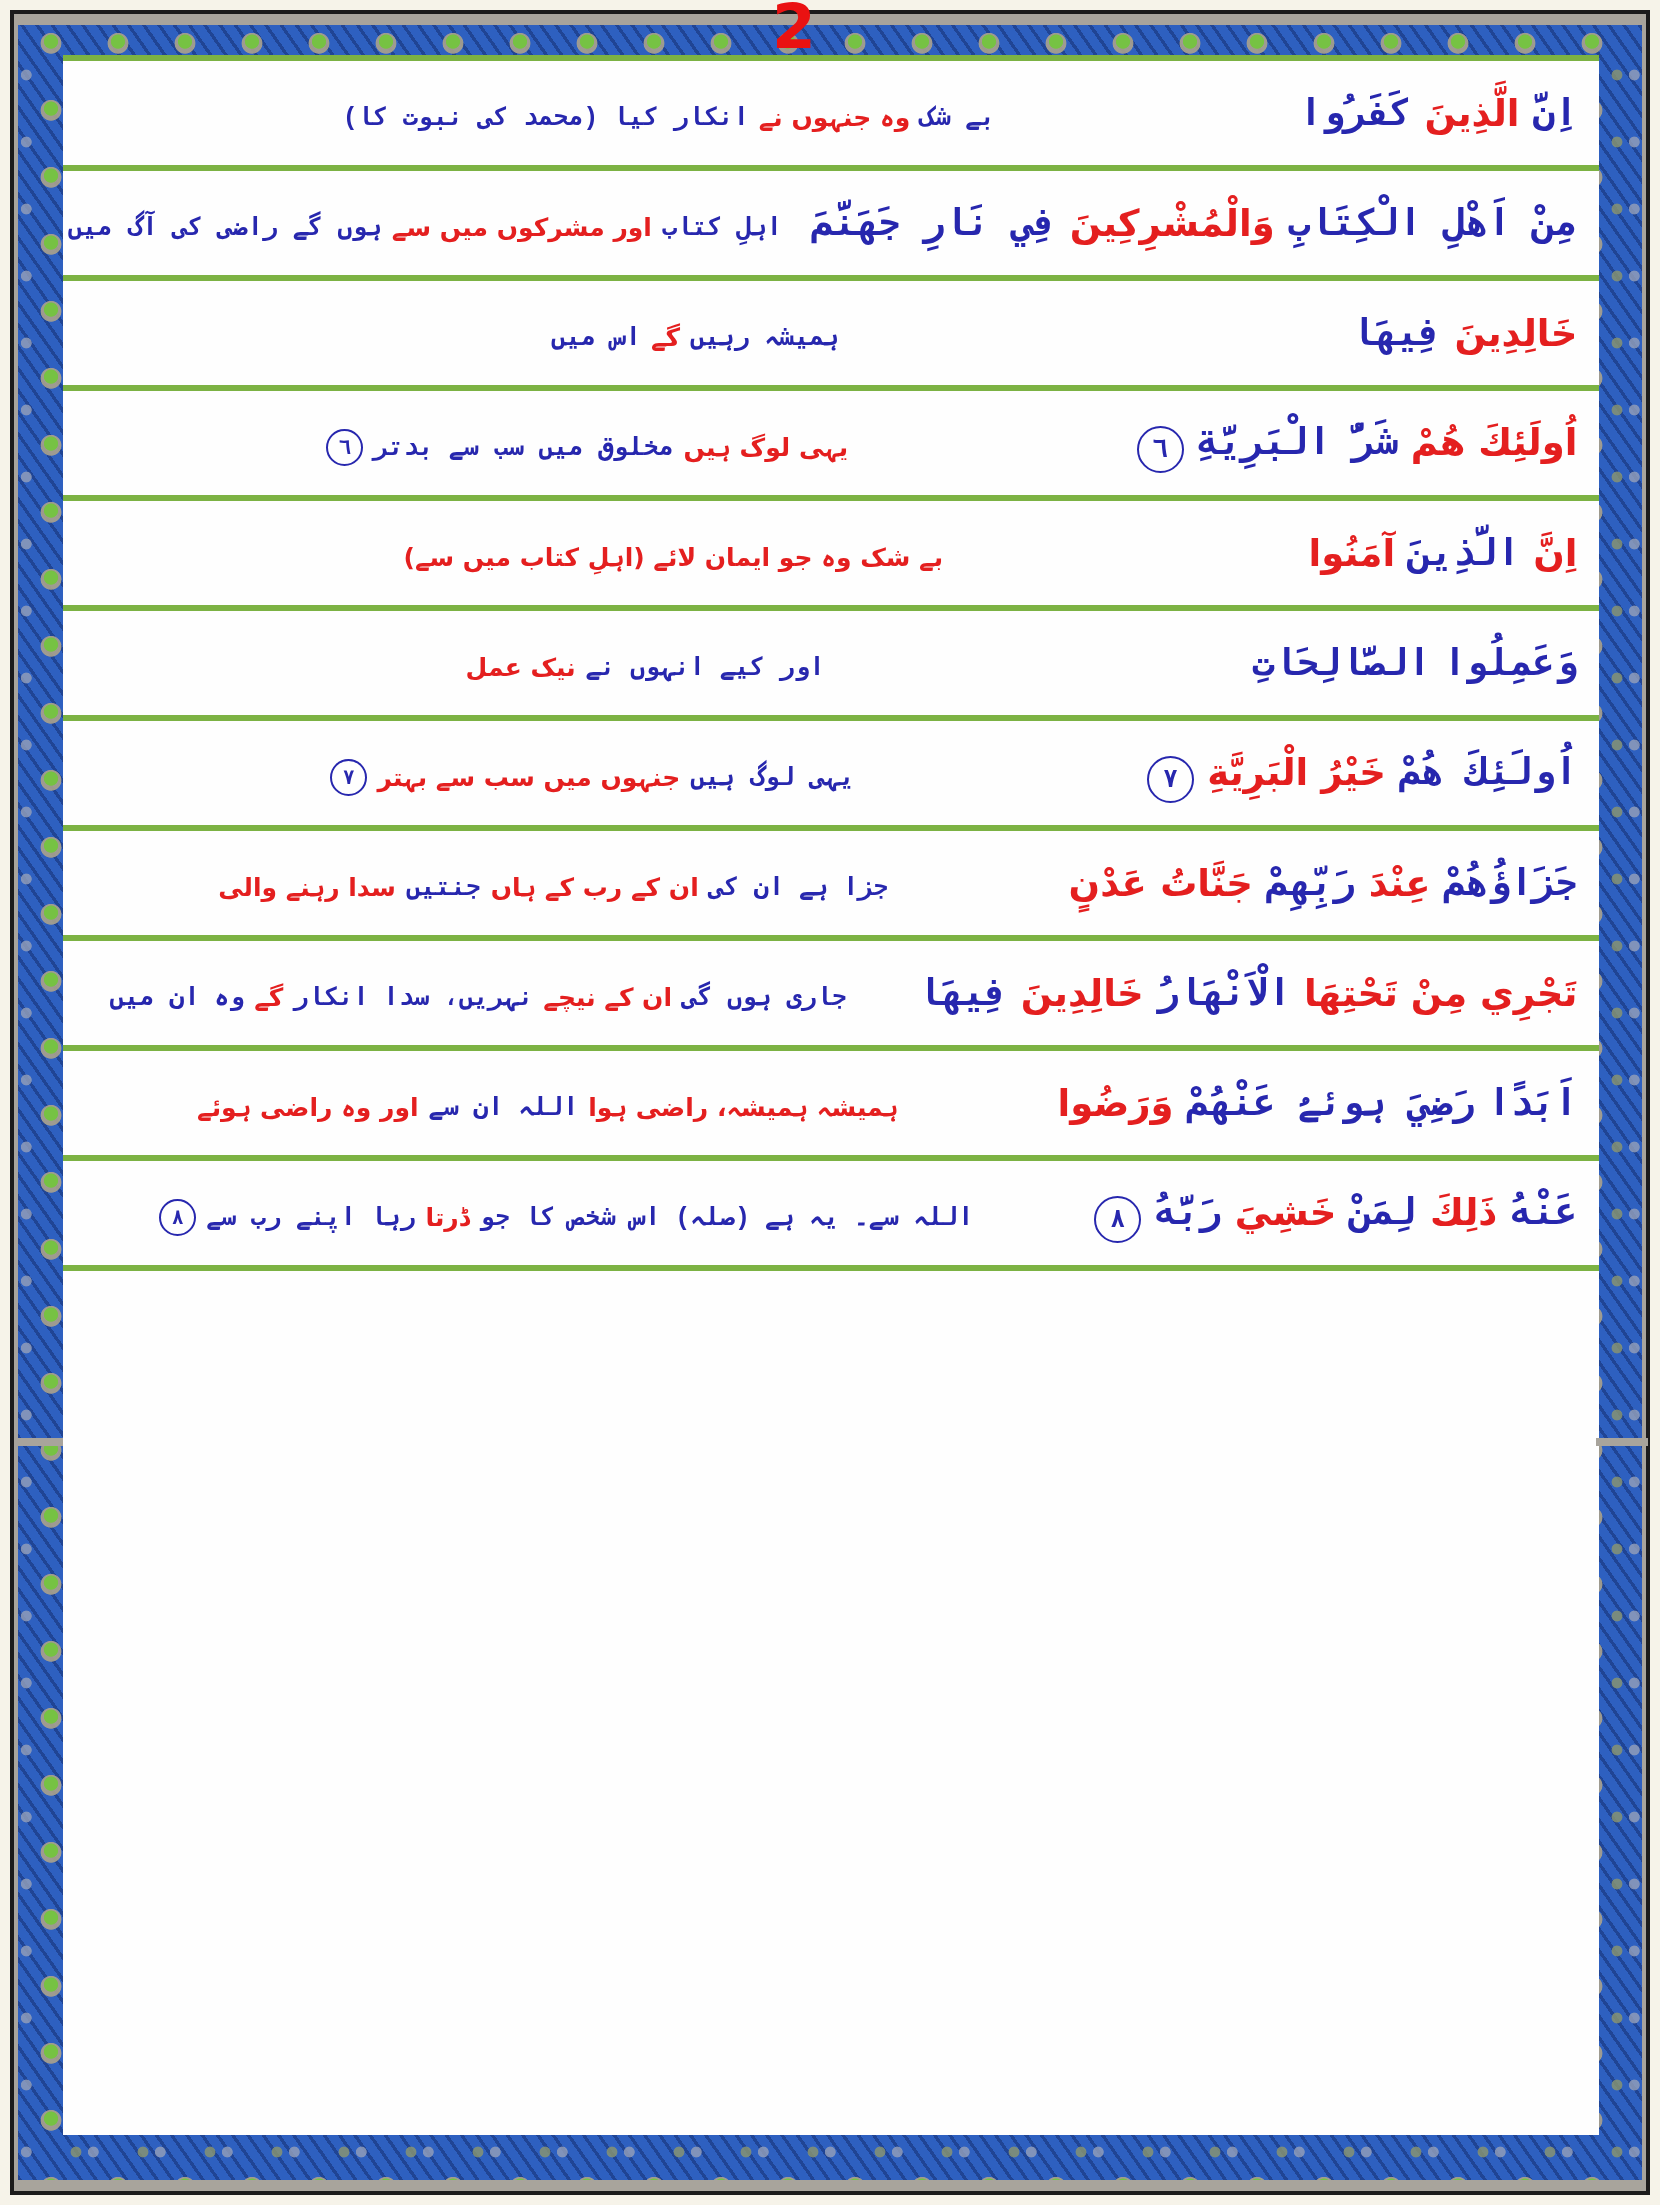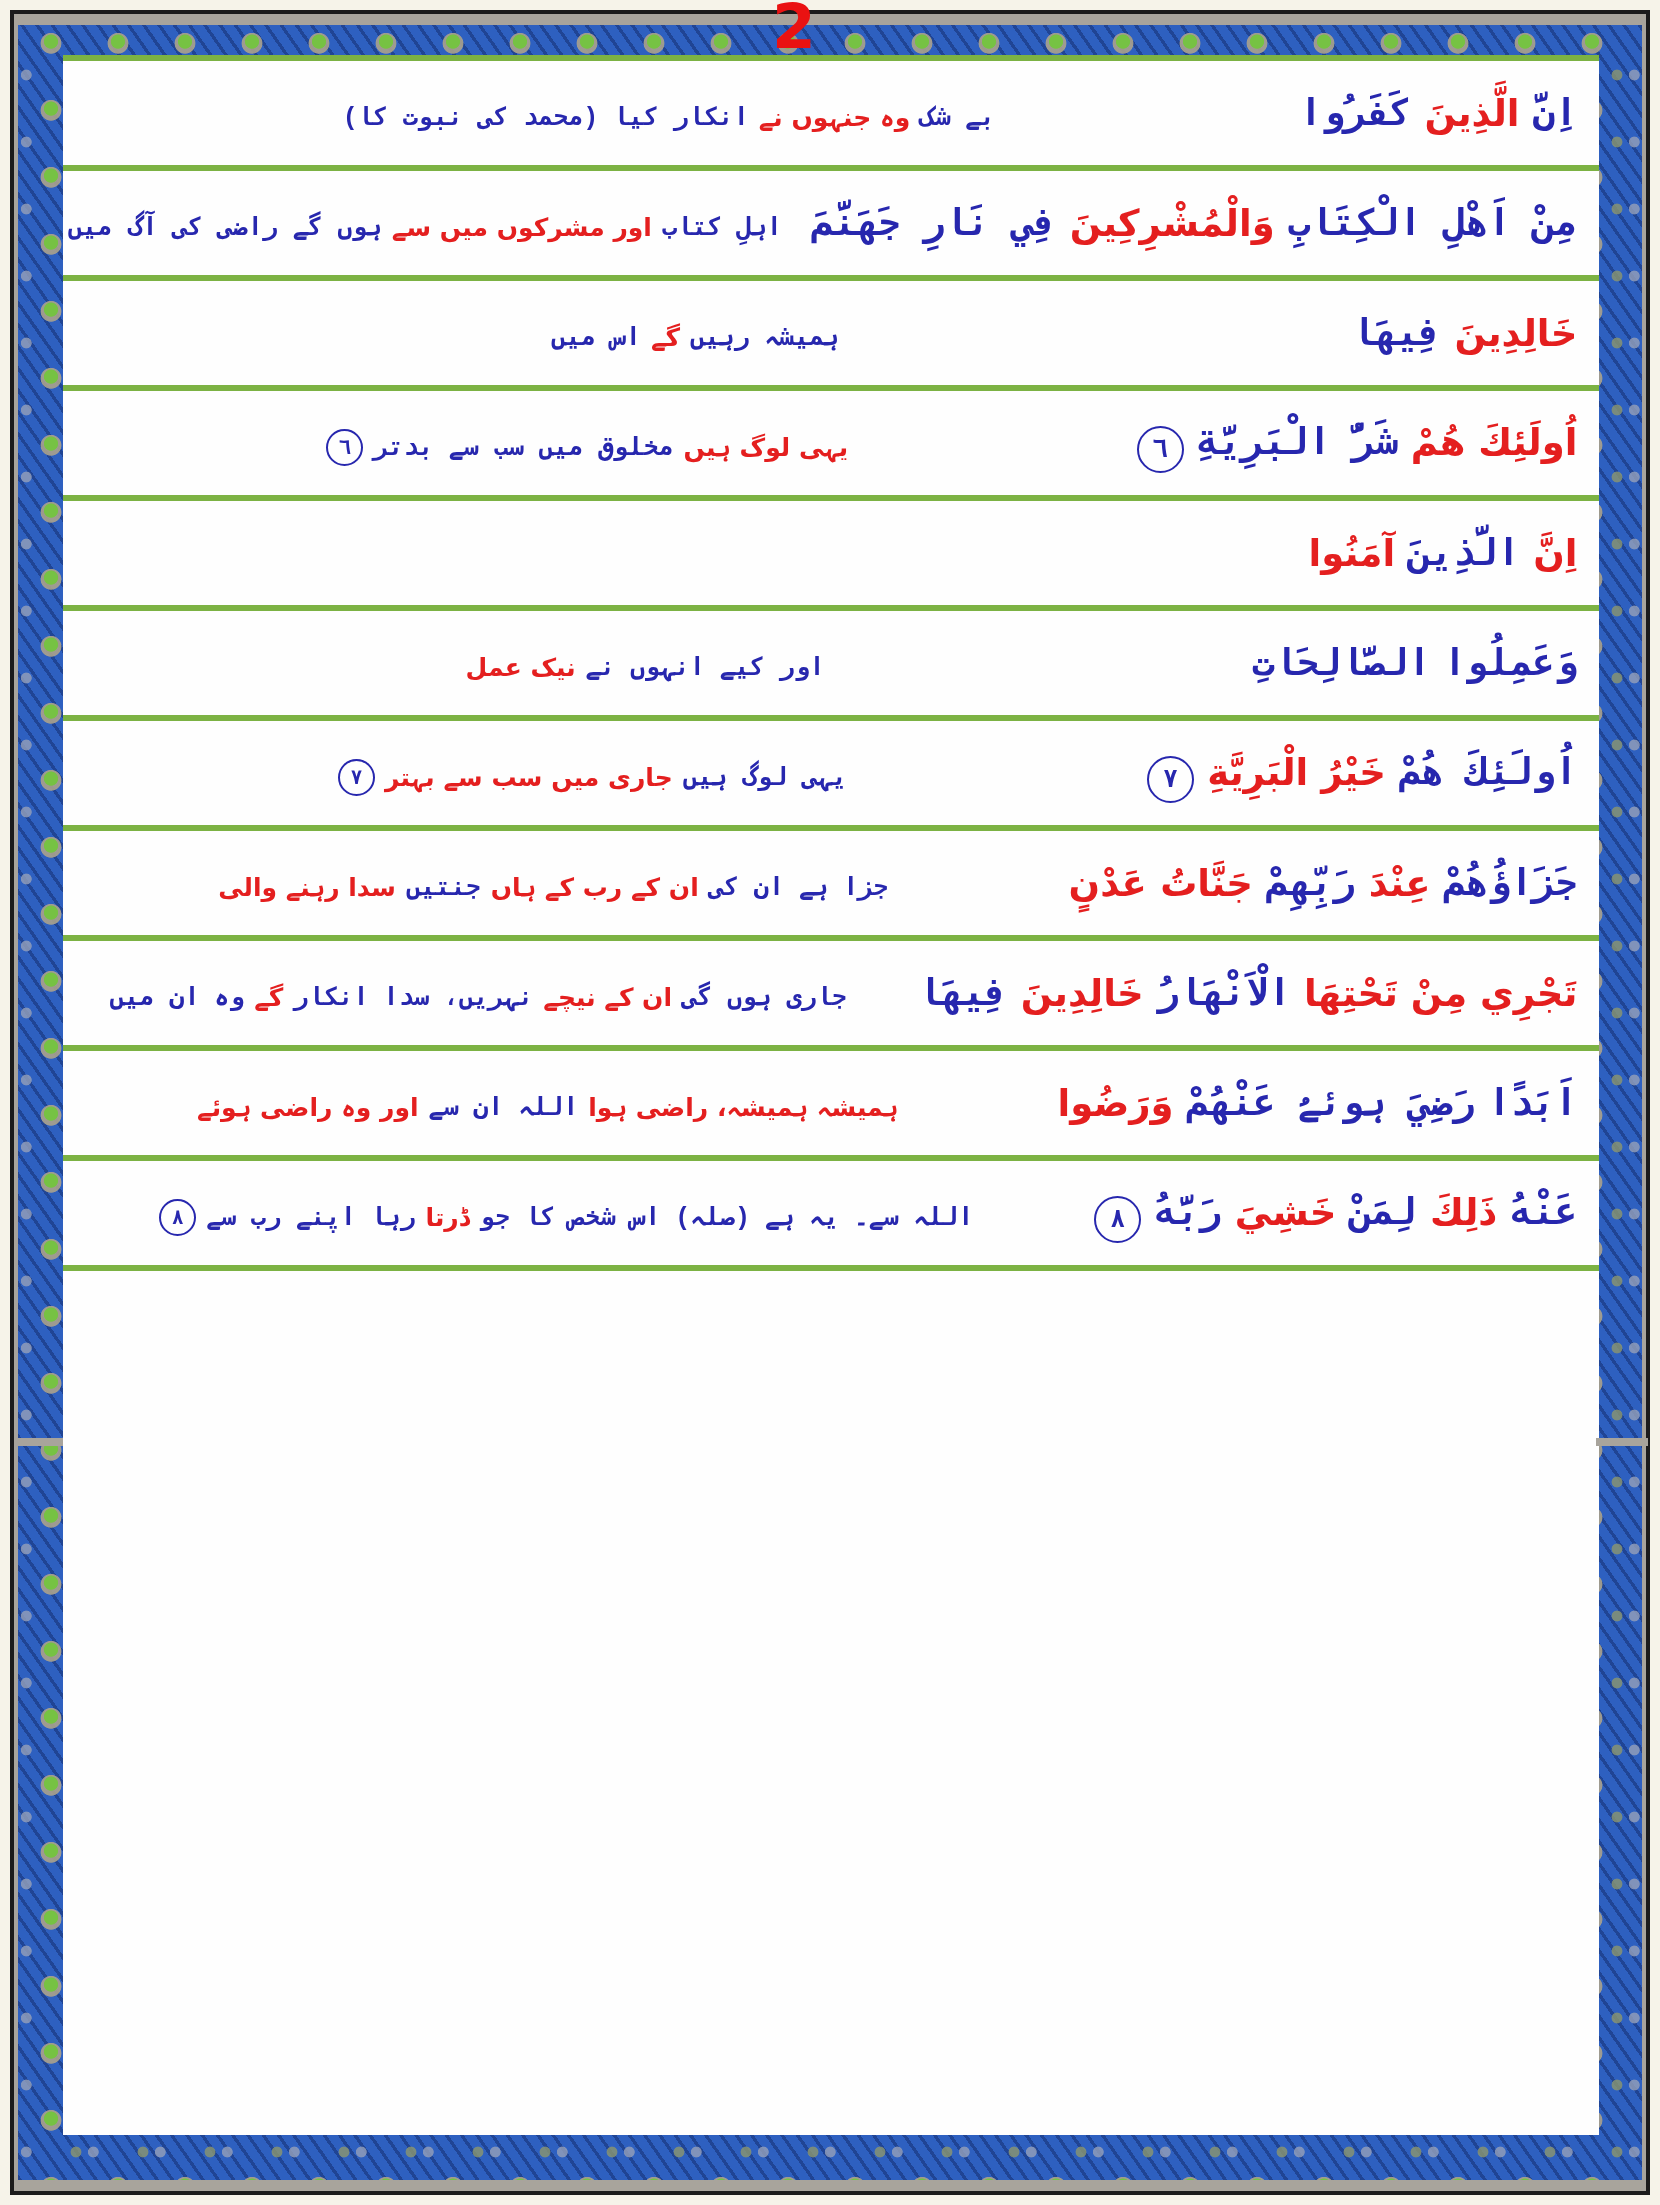--- a/index.html
+++ b/index.html
@@ -136,40 +136,43 @@
             <span class="seg c-blue">مخلوق میں سب سے بدتر</span>
             <span class="seg c-blue circle">٦</span>
           </div>
         </div>
         <div class="vrow">
           <div class="cell ar" dir="rtl" lang="ar">
             <span class="seg c-red">اِنَّ</span>
             <span class="seg c-blue">الَّذِينَ</span>
             <span class="seg c-red">آمَنُوا</span>
           </div>
+          <div class="cell ur" dir="rtl" lang="ur">
+            <span class="seg c-red">بے شک وہ جو ایمان لائے (اہلِ کتاب میں سے)</span>
+          </div>
         </div>
         <div class="vrow">
           <div class="cell ar" dir="rtl" lang="ar">
             <span class="seg c-blue">وَعَمِلُوا</span>
             <span class="seg c-blue">الصَّالِحَاتِ</span>
           </div>
           <div class="cell ur" dir="rtl" lang="ur">
             <span class="seg c-blue">اور کیے انہوں نے</span>
             <span class="seg c-red">نیک عمل</span>
           </div>
         </div>
         <div class="vrow">
           <div class="cell ar" dir="rtl" lang="ar">
             <span class="seg c-blue">اُولَئِكَ هُمْ</span>
             <span class="seg c-red">خَيْرُ الْبَرِيَّةِ</span>
             <span class="seg c-blue circle">٧</span>
           </div>
           <div class="cell ur" dir="rtl" lang="ur">
             <span class="seg c-blue">یہی لوگ ہیں</span>
-            <span class="seg c-red">جاری میں سب سے بہتر</span>
+            <span class="seg c-red">جنہوں میں سب سے بہتر</span>
             <span class="seg c-blue circle">٧</span>
           </div>
         </div>
         <div class="vrow">
           <div class="cell ar" dir="rtl" lang="ar">
             <span class="seg c-blue">جَزَاؤُهُمْ</span>
             <span class="seg c-red">عِنْدَ</span>
             <span class="seg c-blue">رَبِّهِمْ</span>
             <span class="seg c-red">جَنَّاتُ</span>
             <span class="seg c-red">عَدْنٍ</span>

